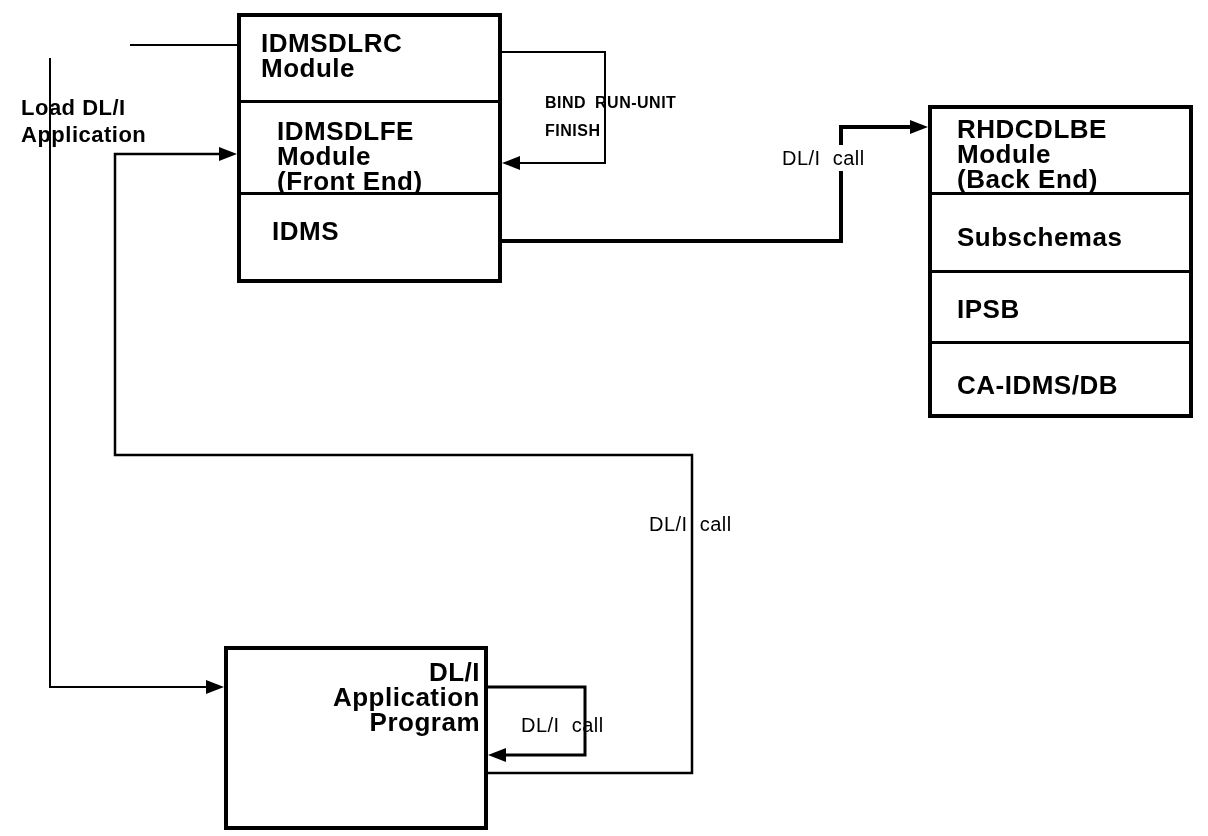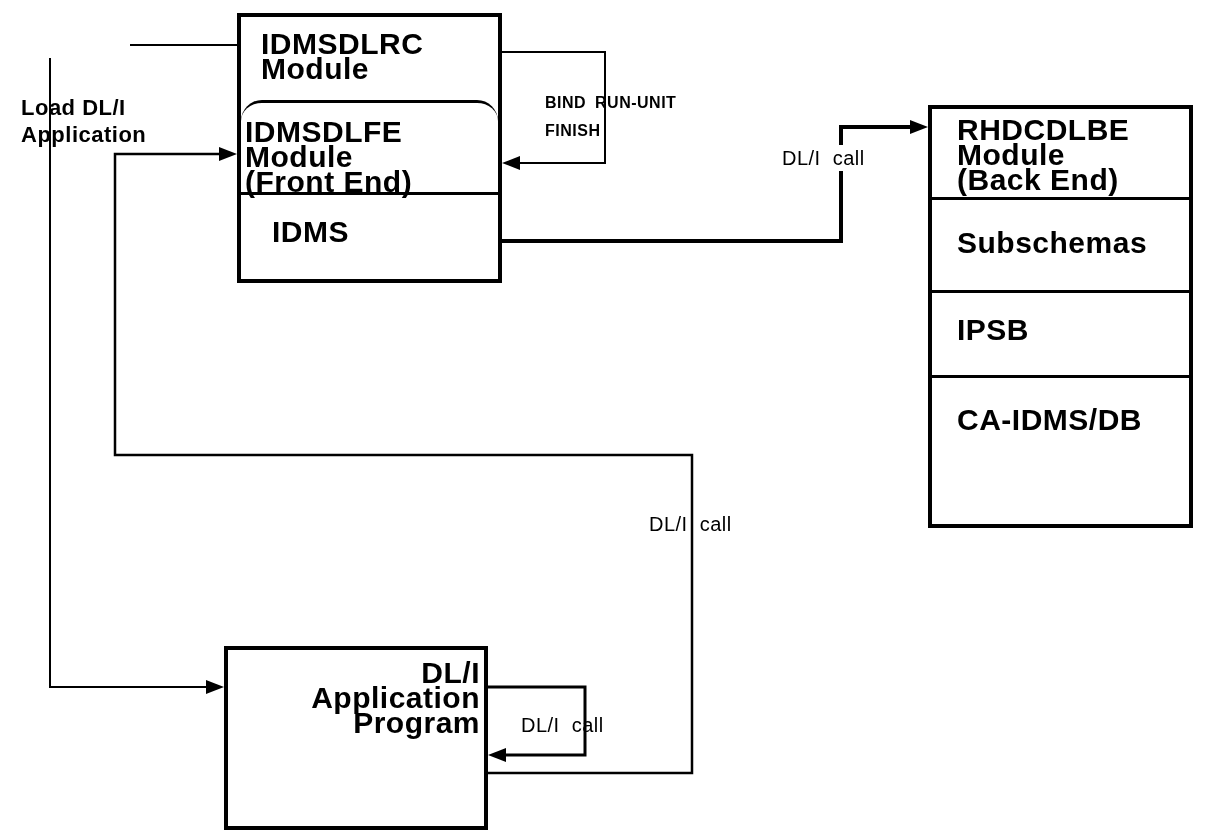--- a/index.html
+++ b/index.html
@@ -26,38 +26,38 @@
     background: var(--paper);
     display: flex;
     flex-direction: column;
     z-index: 2;
   }
   .stack .section { border-top: 3px solid var(--ink); }
   .stack .section:first-child { border-top: none; }
 
   .sec-label {
     display: block;
-    font-size: 30px;
+    font-size: 26px;
     font-weight: 700;
     line-height: 25px;
     letter-spacing: 0.5px;
     white-space: pre-line;
     color: var(--ink);
   }
 
   #front-stack { left: 237px; top: 13px;  width: 265px; height: 270px; }
   #front-stack .s0 { height: 83px;  padding: 14px 4px 0 20px; }
-  #front-stack .s1 { height: 92px;  padding: 16px 4px 0 4px; border-radius: 21px; }
+  #front-stack .s1 { height: 92px;  padding: 16px 4px 0 36px; }
   #front-stack .s2 { flex: 1;       padding: 24px 4px 0 31px; }
 
-  #back-stack  { left: 928px; top: 105px; width: 265px; height: 423px; }
+  #back-stack  { left: 928px; top: 105px; width: 265px; height: 313px; }
   #back-stack .s0 { height: 88px;  padding: 8px 4px 0 25px; }
   #back-stack .s1 { height: 93px;  padding: 30px 5px 0 25px; }
   #back-stack .s2 { height: 85px;  padding: 24px 4px 0 25px; }
-  #back-stack .s3 { flex: 1;       padding: 29px 4px 4px 25px; }
+  #back-stack .s3 { flex: 1;       padding: 29px 4px 16px 25px; }
 
   #app-stack   { left: 224px; top: 646px; width: 264px; height: 184px; text-align: right; }
   #app-stack .s0 { height: 88px;  padding: 10px 4px 0 22px; }
   #app-stack .s1 { flex: 1;       padding: 11px 4px 0 26px; }
 
   .caption {
     position: absolute;
     font-size: 22px;
     font-weight: 700;
     line-height: 27px;

